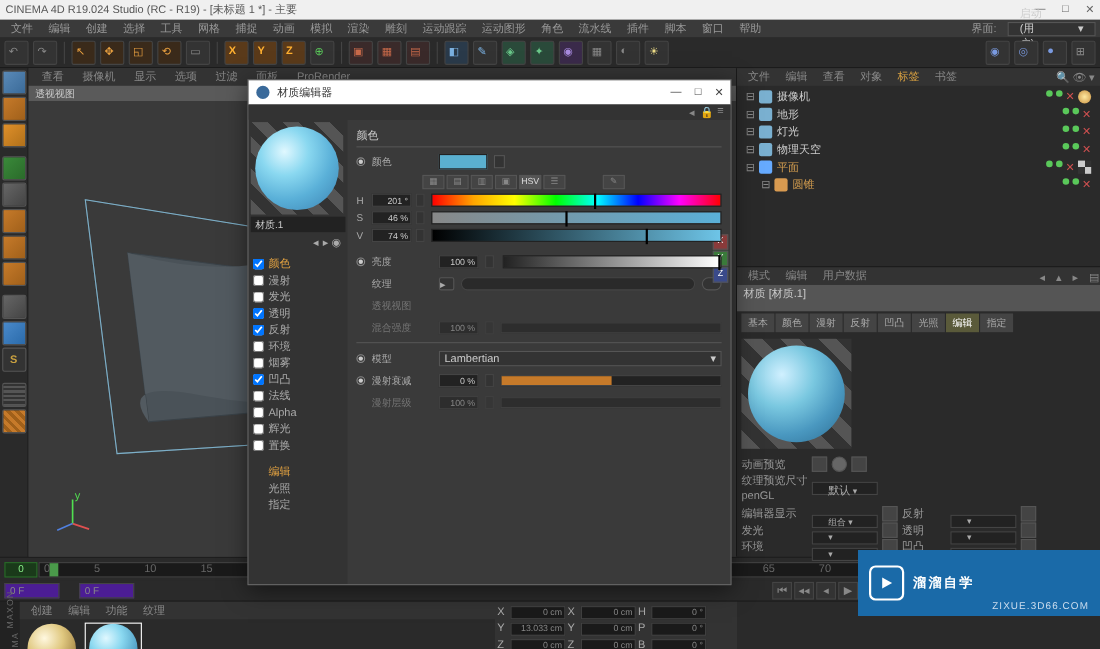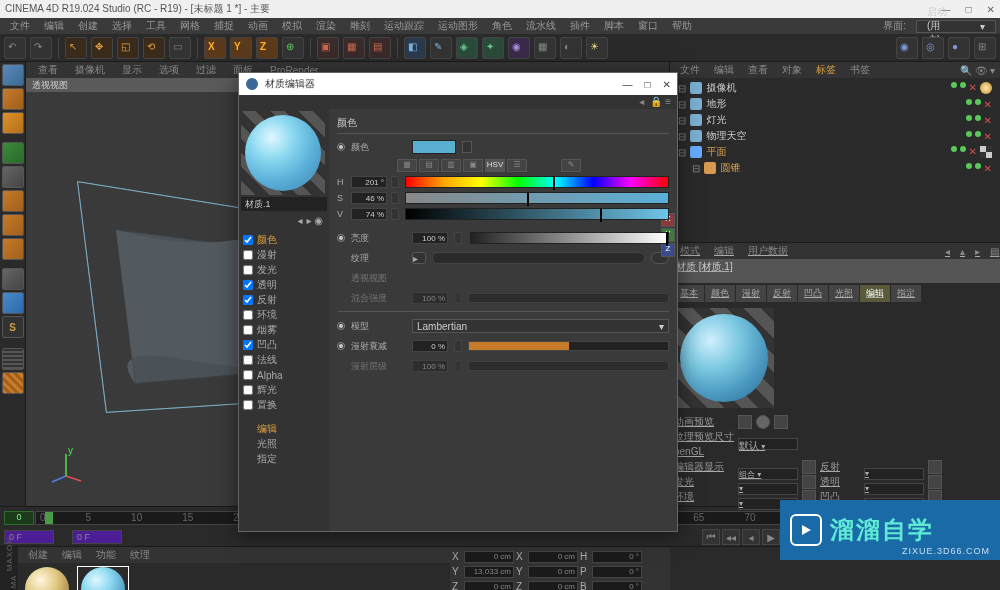--- a/index.html
+++ b/index.html
@@ -33,21 +33,21 @@
 .objpanel{height:240px;border-bottom:1px solid #1a1a1a;}
 .panelmenu{height:16px;background:#333;display:flex;gap:2px;font-size:10px;color:#888;padding-left:4px;align-items:center;}
 .panelmenu span{padding:1px 6px;}
 .panelmenu .hl{color:#d8a040;}
 .objtree{padding:2px;}
 .trow{display:flex;align-items:center;height:16px;gap:4px;padding-left:6px;}
 .ticon{width:12px;height:12px;}
 .trow .dots{margin-left:auto;display:flex;gap:3px;padding-right:6px;}
 .dot{width:6px;height:6px;border-radius:50%;}
 .dot.g{background:#5ac85a;}
-.attrpanel{flex:1;position:relative;text-decoration:underline;}
+.attrpanel{flex:1;position:relative;}
 .matpreview{width:100px;height:100px;background:#555;margin:4px;position:relative;display:inline-block;vertical-align:top;}
 .stripes{background:repeating-linear-gradient(45deg,#555,#555 12px,#333 12px,#333 24px);}
 .sphere{position:absolute;top:6px;left:6px;width:88px;height:88px;border-radius:50%;background:radial-gradient(circle at 35% 30%,#d0f0ff,#7ac8e0 35%,#4a98c0 65%,#2a6a90);}
 .attrtabs{display:flex;flex-wrap:wrap;gap:1px;padding:2px 4px;}
 .attrtab{padding:2px 6px;background:#444;color:#aaa;font-size:9px;}
 .attrtab.active{background:#5a5a3a;color:#fff;}
 .bottomstrip{height:70px;background:#2a2a2a;border-top:1px solid #1a1a1a;display:flex;}
 .timeline{height:22px;background:#2a2a2a;border-top:1px solid #1a1a1a;display:flex;align-items:center;padding:0 4px;gap:1px;}
 .tlslider{flex:1;height:14px;background:#1a1a1a;position:relative;border:1px solid #444;}
 .tlslider .marker{position:absolute;left:1%;top:0;width:8px;height:100%;background:#4a9a4a;}
@@ -58,21 +58,21 @@
 .matthumb{width:50px;height:60px;display:flex;flex-direction:column;align-items:center;}
 .matthumb .ball{width:44px;height:44px;border-radius:50%;}
 .leftlogo{width:18px;background:#222;display:flex;flex-direction:column;align-items:center;justify-content:flex-end;padding:4px 0;}
 .leftlogo span{writing-mode:vertical-lr;transform:rotate(180deg);font-size:8px;color:#666;letter-spacing:1px;}
 .coordpanel{width:220px;background:#333;padding:2px;font-size:9px;}
 .coordrow{display:flex;gap:2px;align-items:center;height:15px;}
 .coordinput{width:50px;height:12px;background:#1a1a1a;border:1px solid #444;color:#888;font-size:8px;text-align:right;padding-right:2px;}
 .playbtns{display:flex;gap:2px;}
 .pbtn{width:18px;height:16px;background:#333;border:1px solid #444;display:flex;align-items:center;justify-content:center;color:#888;}
 
-.dialog{position:absolute;left:238px;top:72px;width:440px;height:460px;background:#3a3a3a;border:1px solid #666;box-shadow:0 4px 20px rgba(0,0,0,0.5);display:flex;flex-direction:column;}
+.dialog{position:absolute;left:225px;top:72px;width:440px;height:460px;background:#3a3a3a;border:1px solid #666;box-shadow:0 4px 20px rgba(0,0,0,0.5);display:flex;flex-direction:column;}
 .dlgtitle{height:22px;background:#fff;color:#333;display:flex;align-items:center;padding:0 6px;font-size:11px;}
 .dlgtitle .dlgicon{width:14px;height:14px;margin-right:6px;}
 .dlgtitle .dlgctrl{margin-left:auto;display:flex;gap:12px;font-size:12px;color:#444;}
 .dlgbar{height:14px;background:#333;}
 .dlgbody{flex:1;display:flex;overflow:hidden;}
 .dlgleft{width:90px;background:#333;padding:2px;}
 .dlgpreview{width:84px;height:84px;background:repeating-linear-gradient(45deg,#555,#555 10px,#333 10px,#333 20px);position:relative;margin-bottom:2px;}
 .dlgpreview .sph{position:absolute;top:4px;left:4px;width:76px;height:76px;border-radius:50%;background:radial-gradient(circle at 35% 30%,#e0f8ff,#8ad8f0 30%,#5ab0d8 60%,#3a80b0);}
 .matname{background:#222;height:14px;font-size:9px;color:#ccc;padding:1px 4px;margin-bottom:4px;}
 .navarrows{display:flex;justify-content:flex-end;gap:4px;height:14px;color:#aaa;font-size:11px;padding-right:4px;}
@@ -98,26 +98,26 @@
 .hue{background:linear-gradient(90deg,red,orange,yellow,lime,cyan,blue,magenta,red);}
 .sat{background:linear-gradient(90deg,#888,#5ab0d8);}
 .val{background:linear-gradient(90deg,#000,#6ec5e8);}
 .bright{background:linear-gradient(90deg,#222,#fff);}
 .sliderbar{flex:1;height:10px;background:#222;border:1px solid #444;position:relative;}
 .sliderfill{position:absolute;left:0;top:0;height:100%;background:#c67a2a;}
 .texslot{flex:1;height:12px;background:#2a2a2a;border:1px solid #444;border-radius:6px;}
 .dropdown{flex:1;height:14px;background:#333;border:1px solid #555;font-size:9px;color:#ccc;padding:0 4px;display:flex;align-items:center;justify-content:space-between;}
 .watermark{position:absolute;right:0;bottom:30px;width:220px;height:60px;background:#1a6aa8;display:flex;align-items:center;padding:0 10px;gap:8px;}
 .watermark .play{width:32px;height:32px;border:2px solid #fff;border-radius:6px;display:flex;align-items:center;justify-content:center;}
-.watermark .txt{color:#5eead4;font-size:24px;font-weight:bold;letter-spacing:2px;}
+.watermark .txt{color:#ffffff;font-size:12px;font-weight:bold;letter-spacing:2px;}
 .watermark .url{position:absolute;bottom:4px;right:10px;font-size:9px;color:#cde;letter-spacing:1px;}
 .attrlower{padding:2px 4px;font-size:9px;}
 .attrow{display:flex;align-items:center;gap:4px;height:15px;}
 .attrow .al{width:60px;color:#999;}
-.smdrop{width:60px;height:12px;background:#222;border:1px solid #444;font-size:8px;color:#aaa;padding:0 0;margin-top:14px;}
+.smdrop{width:60px;height:12px;background:#222;border:1px solid #444;font-size:8px;color:#aaa;padding:0 14px;margin-top:14px;}
 .iconrow{display:flex;gap:4px;}
 .tinyicon{width:14px;height:14px;background:#444;border:1px solid #555;}
 .rightxyz{position:absolute;right:2px;top:140px;display:flex;flex-direction:column;gap:1px;}
 .xyzbtn{width:14px;height:14px;font-size:8px;text-align:center;border:1px solid #555;}
 .panelicons{margin-left:auto;display:flex;gap:3px;padding-right:4px;}
 .panelicons span{width:12px;height:12px;color:#888;}
 .smallsquare{width:12px;height:12px;display:inline-block;}
 </style>
 </head>
 <body>

